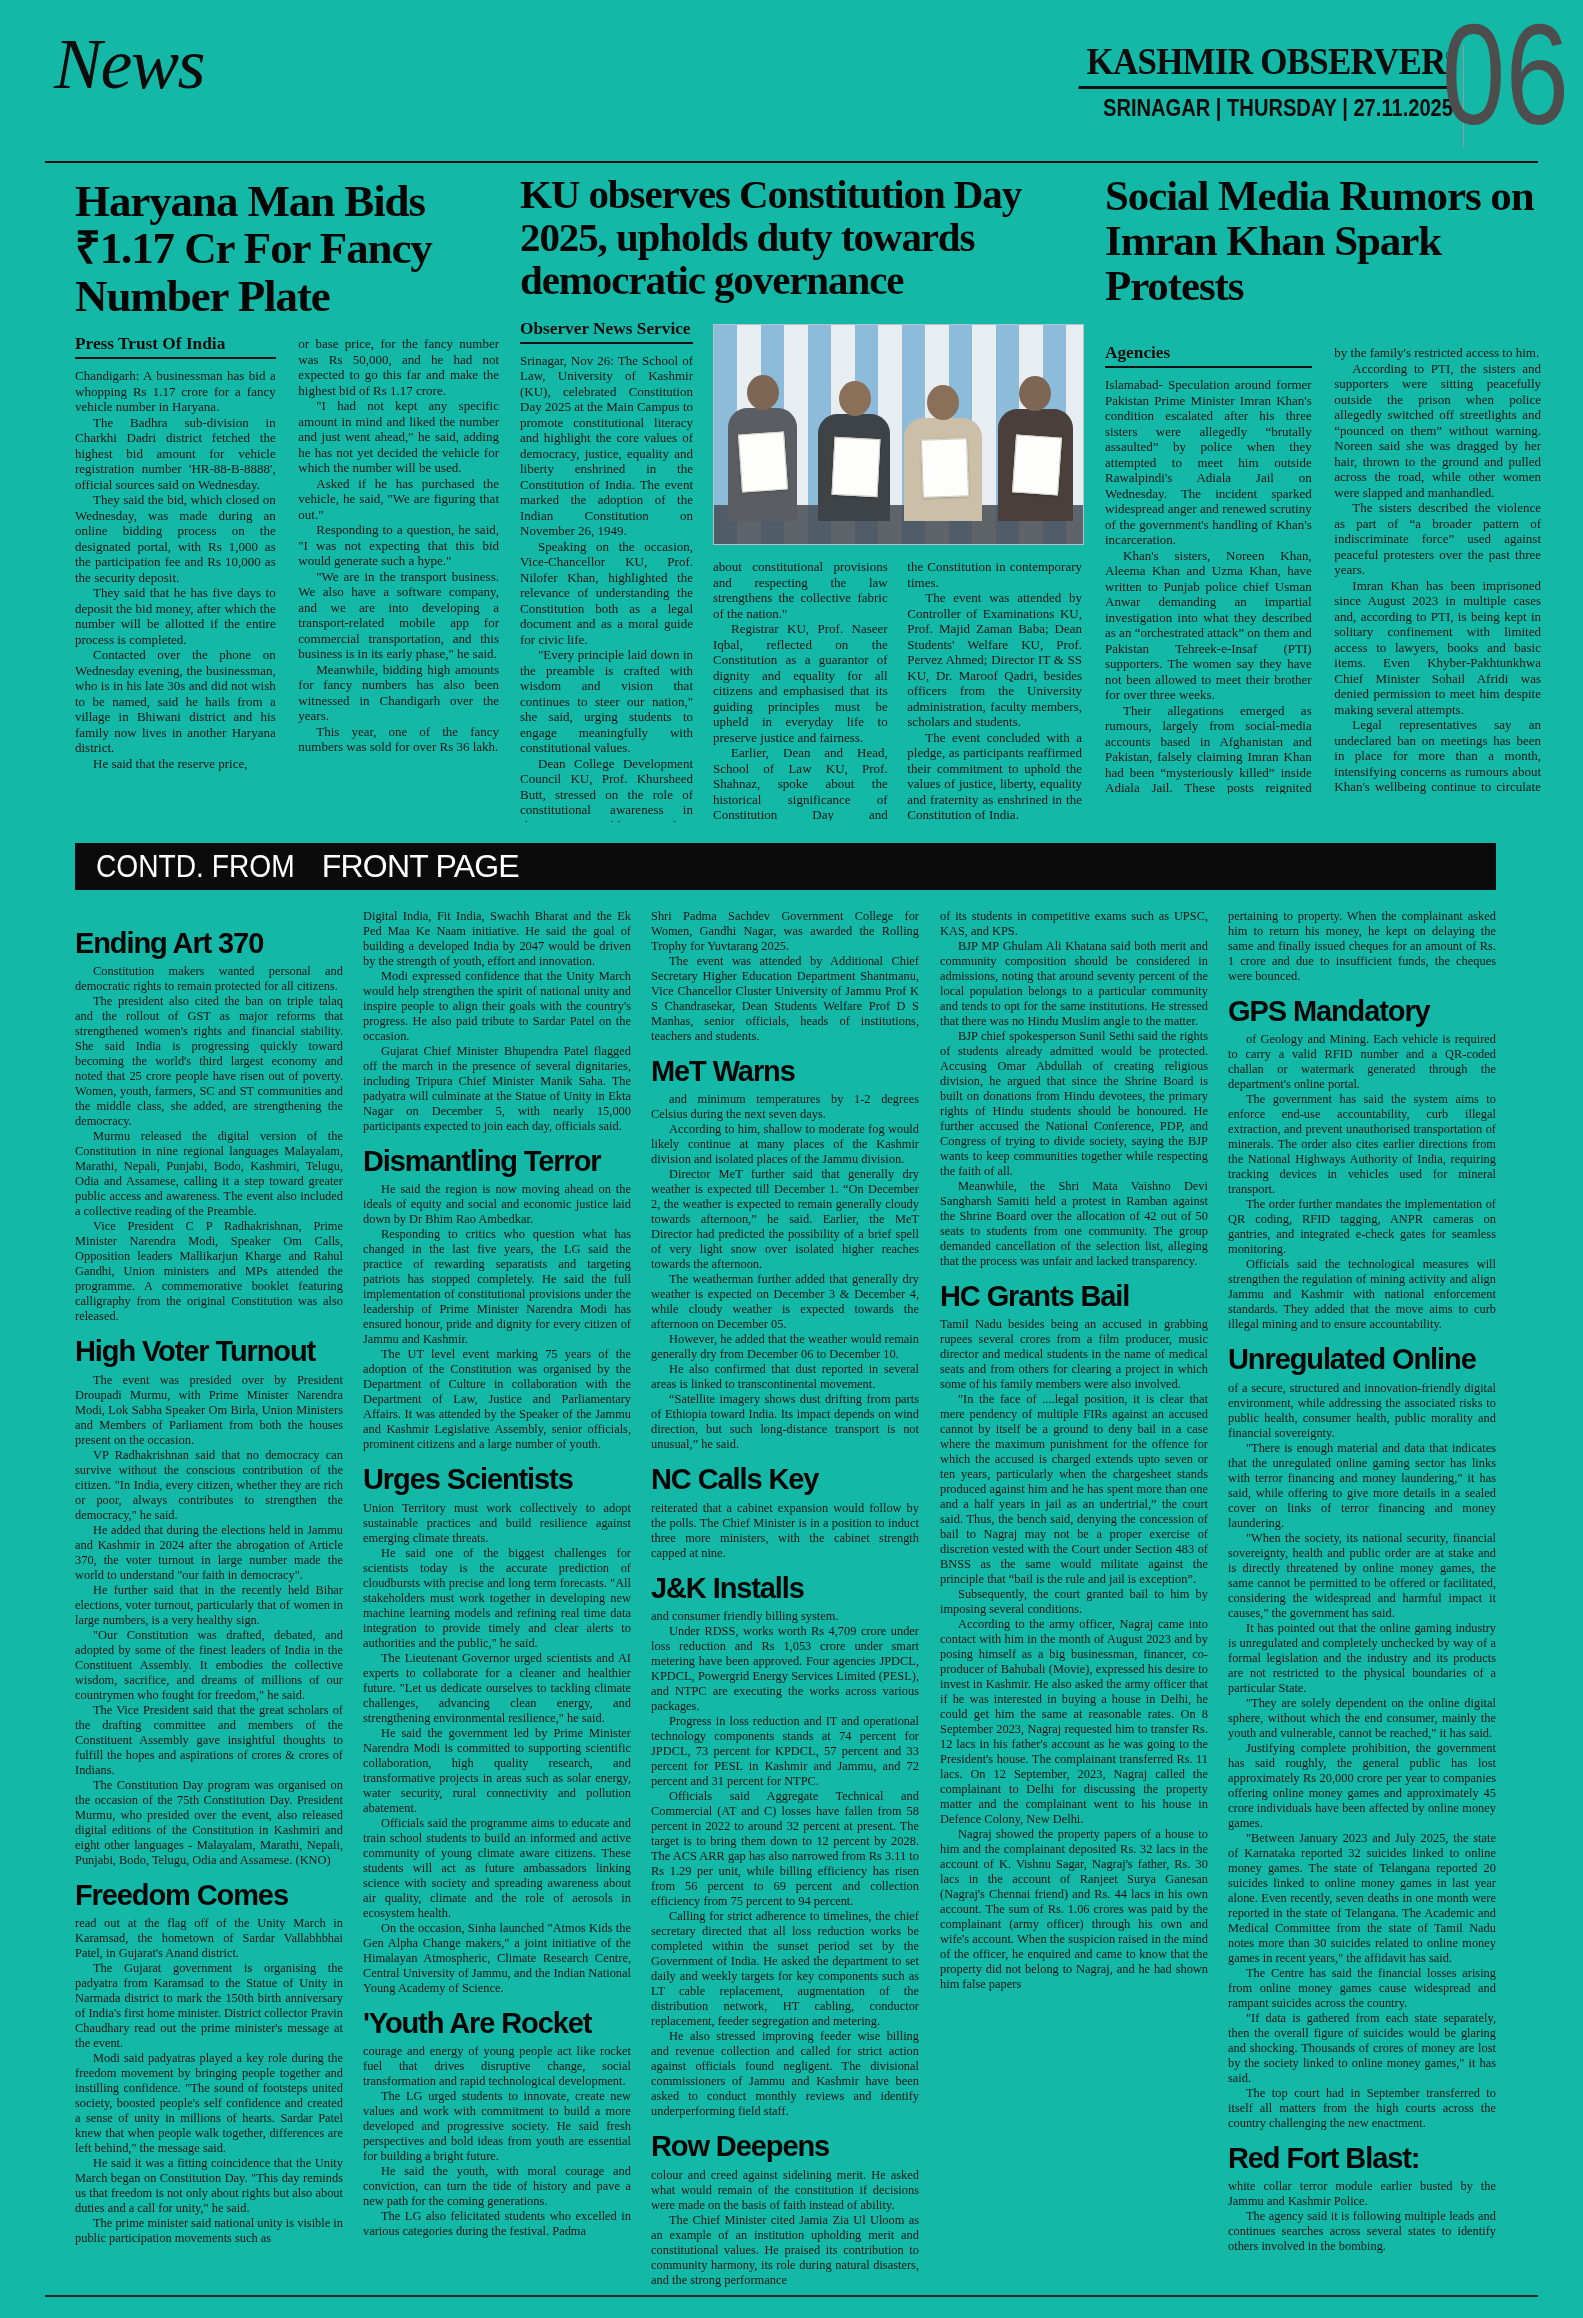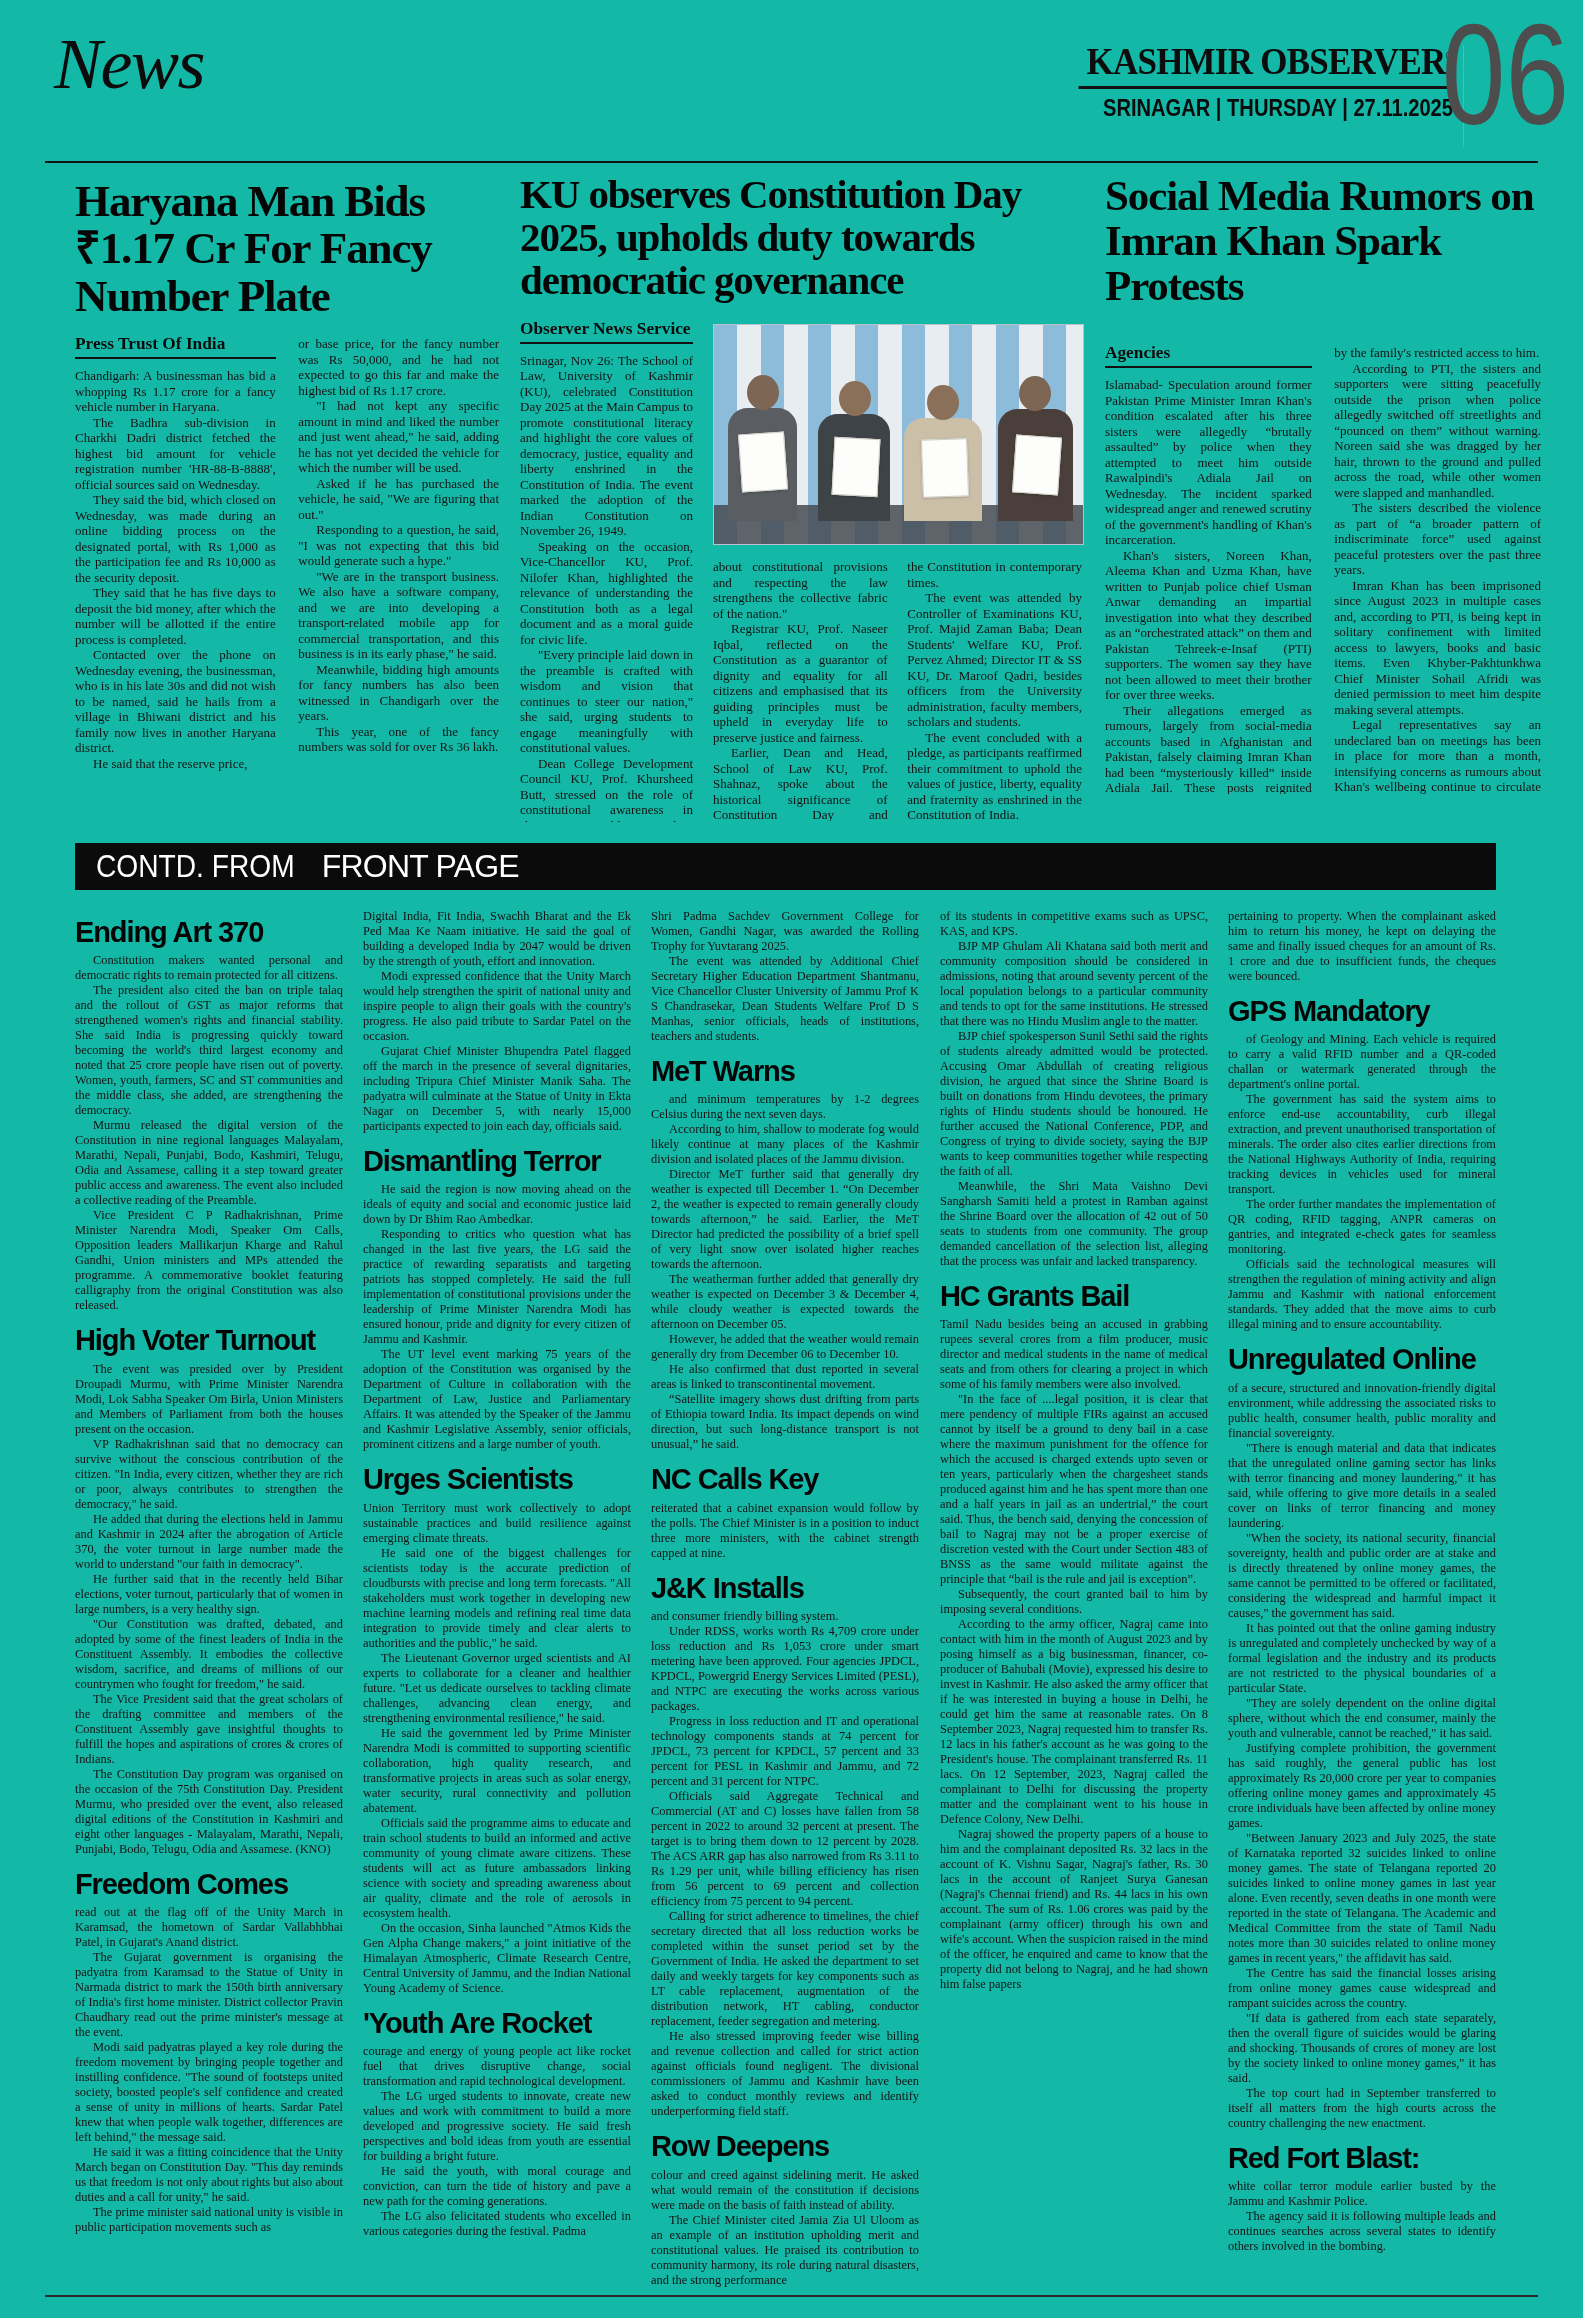--- a/index.html
+++ b/index.html
@@ -58,21 +58,21 @@
         padding-left:21px;box-sizing:border-box;letter-spacing:0;}
   #contd-banner .pre{font-weight:500;transform:scaleX(.88);display:inline-block;transform-origin:left;}
   #contd-banner .emph{font-weight:400;letter-spacing:-0.8px;}
   
   .contd-col{position:absolute;top:909px;width:268px;height:1383px;overflow:hidden;
         font-size:12.4px;line-height:15px;color:#141414;}
   #contd-col-0{left:75px;} #contd-col-1{left:363px;} #contd-col-2{left:651px;}
   #contd-col-3{left:940px;} #contd-col-4{left:1228px;}
   .sec-h{font-family:"Liberation Sans",sans-serif;font-weight:700;font-size:29px;
         letter-spacing:-1.1px;margin:12px 0 6px 0;color:#050505;line-height:1.05;}
-  .contd-col > .sec-h:first-child{margin-top:8px;}
+  .contd-col > .sec-h:first-child{margin-top:19px;}
 </style>
 </head>
 <body>
 
 <div id="page">
 
   <div id="news-title">News</div>
   <div id="masthead">
     <div class="brand"><span>KASHMIR OBSERVER</span><sup>®</sup></div>
     <div class="dateline">SRINAGAR | THURSDAY | 27.11.2025</div>

